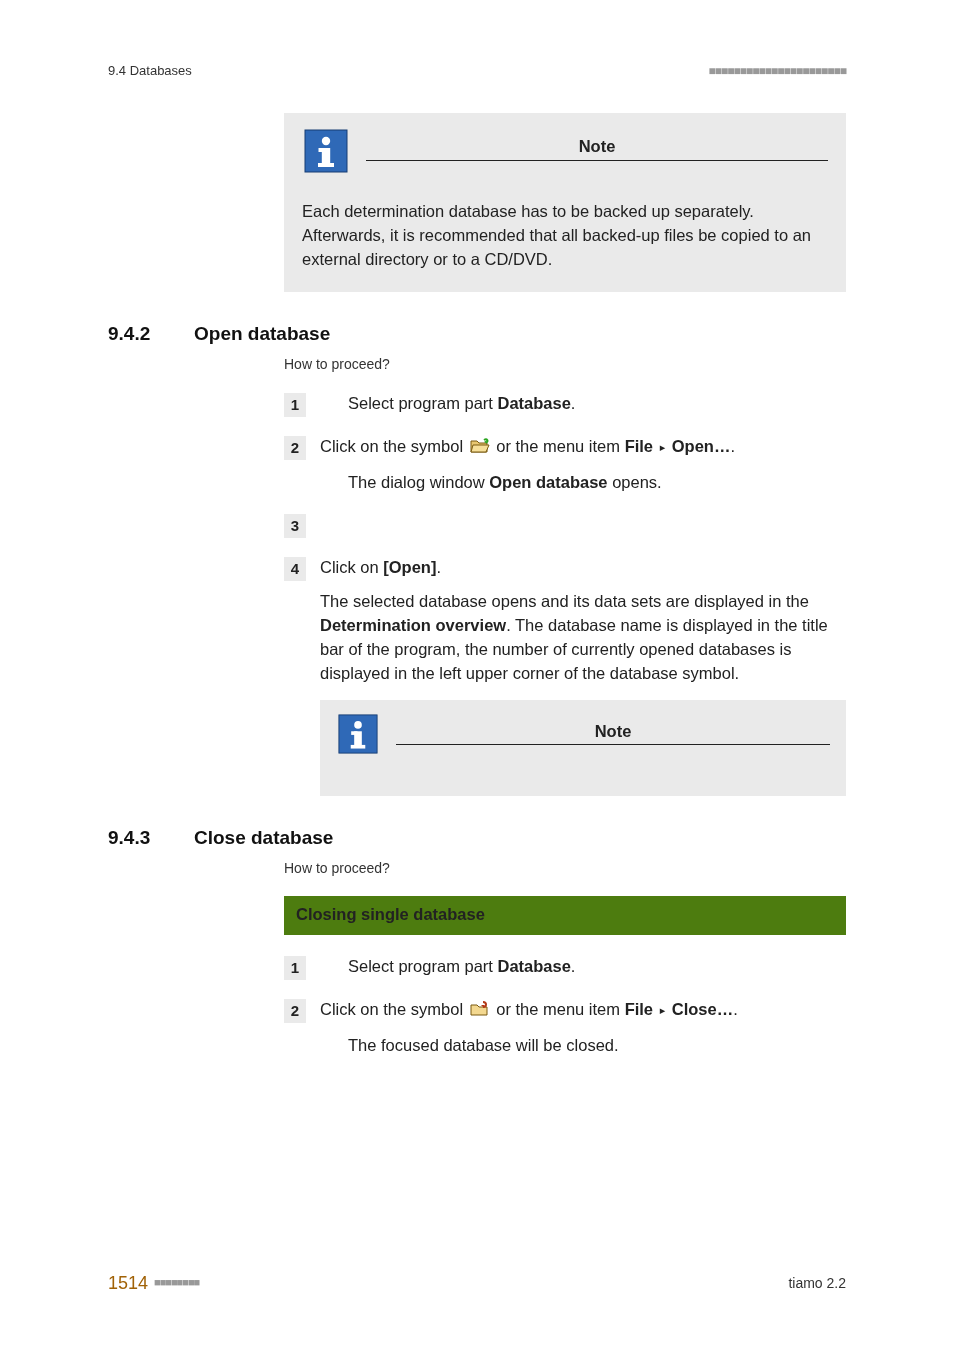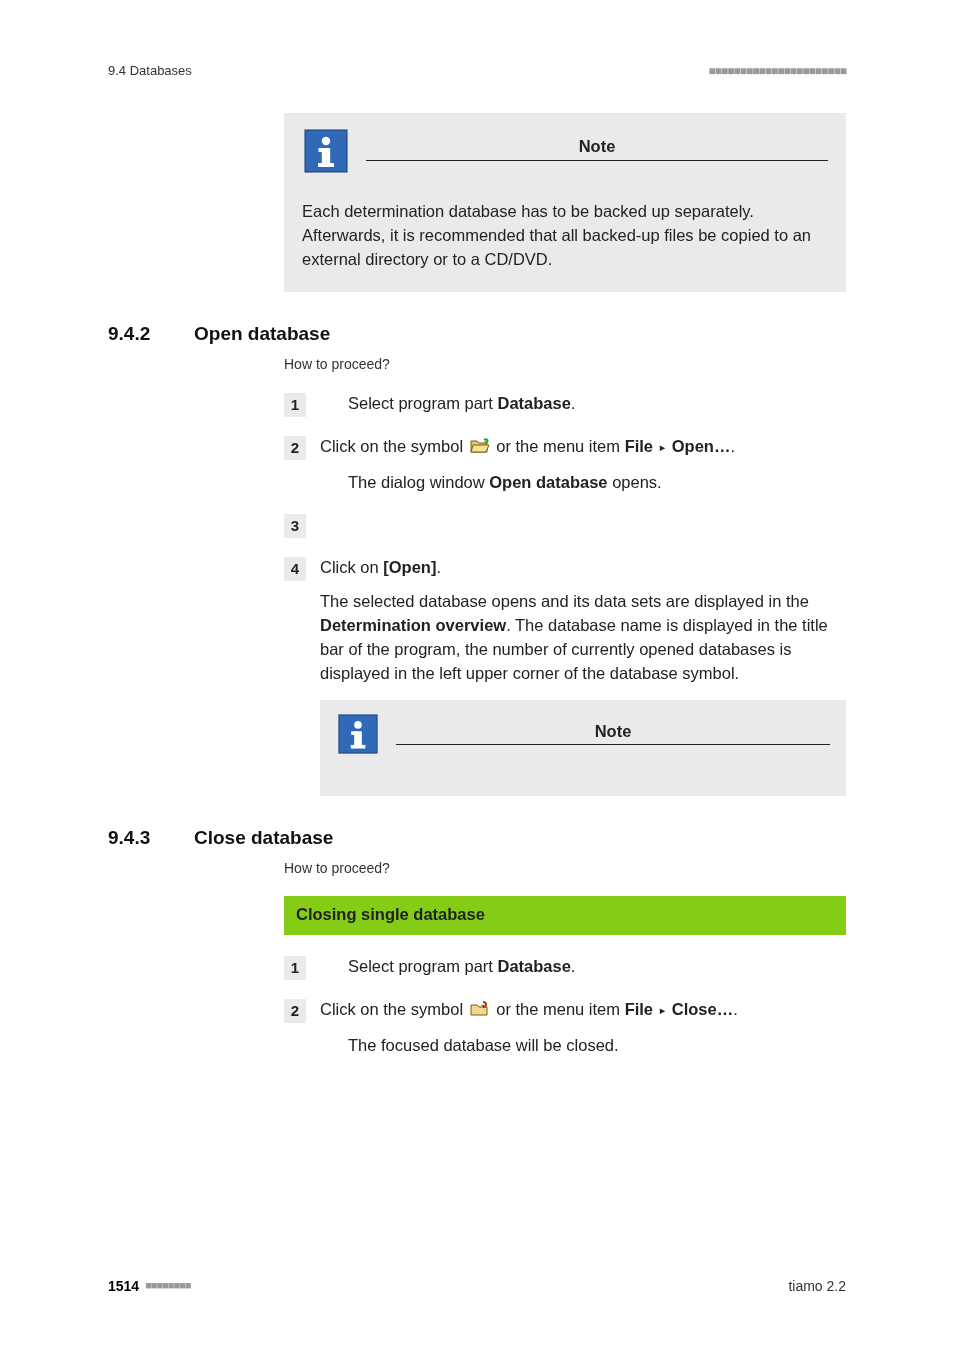--- a/index.html
+++ b/index.html
@@ -117,42 +117,42 @@
     vertical-align: -2px;
     margin: 0 2px;
   }
   .inner-note {
     background: #eaeaea;
     padding: 14px 16px 18px 16px;
     margin-top: 14px;
   }
   .inner-note .note-head { margin-bottom: 18px; }
   .sub-title-bar {
-    background: #84cc16;
+    background: #4d7c0f;
     margin-left: 176px;
     padding: 7px 12px;
     margin-bottom: 20px;
   }
   .sub-title {
     font-weight: 800;
     font-size: 16.5px;
     color: #222;
   }
   .footer-row {
     position: absolute;
     bottom: 54px;
     left: 108px;
     right: 108px;
     display: flex;
     justify-content: space-between;
     align-items: center;
     font-size: 14px;
   }
   .footer-left { display:flex; align-items:center; gap:6px;}
-  .page-num { font-weight: 700; font-size: 14px; color:#000000;}
+  .page-num { font-weight: 400; font-size: 18px; color:#a16207;}
   .foot-dots { color:#999; letter-spacing:-1px; font-size:11px;}
   .foot-right { font-size: 14px; color:#333;}
   .tri { font-size: 11px; display:inline-block; vertical-align:1px; margin:0 2px;}
 </style>
 </head>
 <body>
 
 <div class="page">
   <div class="header-row">
     <span>9.4 Databases</span>

